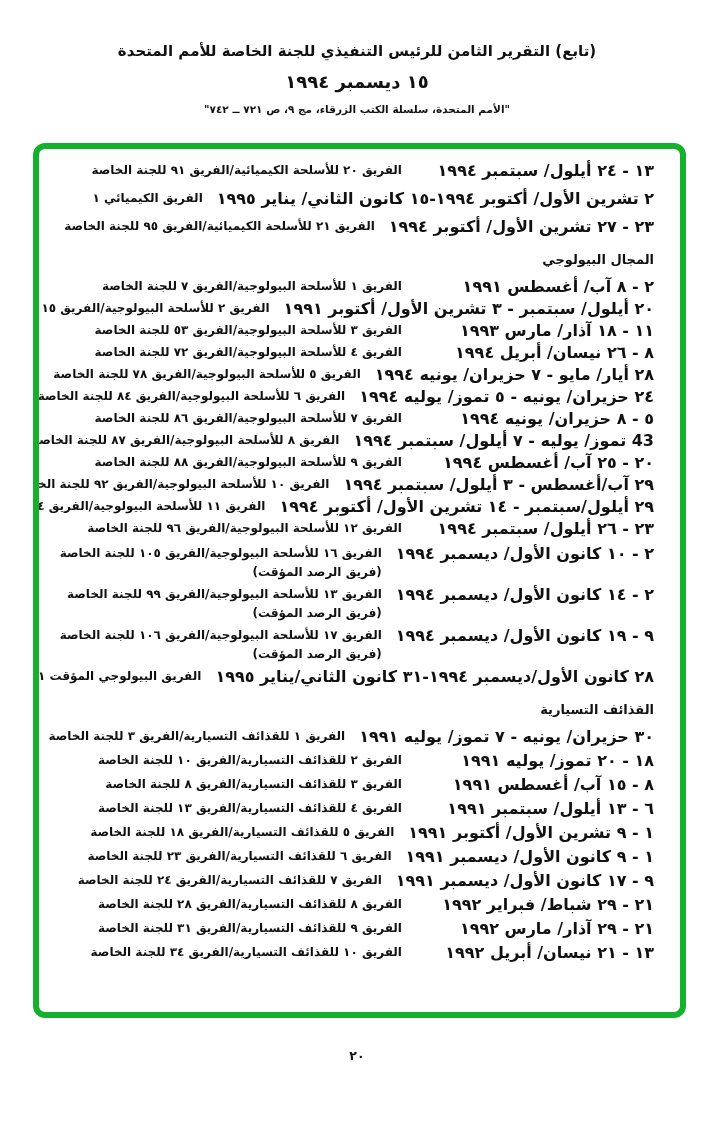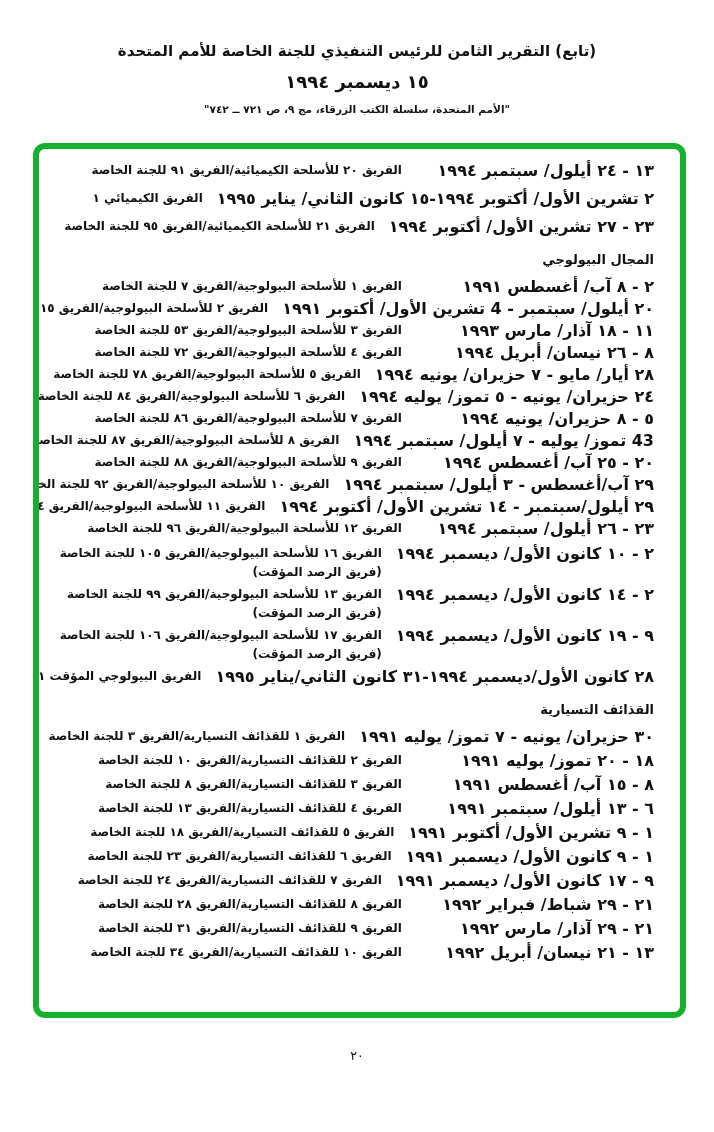--- a/index.html
+++ b/index.html
@@ -58,21 +58,21 @@
     line-height: 19px;
     text-align: right;
   }
   .team-main { white-space: nowrap; }
   .team-note { margin-inline-start: 0; margin-inline-end: 88px; white-space: nowrap; }
   
   .page-num {
     position: absolute;
     top: 1048px; left: 0; right: 0;
     text-align: center;
-    font-size: 12.5px; font-weight: normal;
+    font-size: 12.5px; font-weight: bold;
   }
 </style>
 </head>
 <body>
 
 <div class="doc">
 
   <header class="doc-header">
     <div class="title-main">(تابع) التقرير الثامن للرئيس التنفيذي للجنة الخاصة للأمم المتحدة</div>
     <div class="title-date">١٥ ديسمبر ١٩٩٤</div>
@@ -115,21 +115,21 @@
     <div class="rows">
   <div class="row">
     <div class="date-cell">٢ - ٨ آب/ أغسطس ١٩٩١</div>
     <div class="team-cell">
       <div class="team-main">الفريق ١ للأسلحة البيولوجية/الفريق ٧ للجنة الخاصة</div>
 
     </div>
   </div>
 
   <div class="row">
-    <div class="date-cell">٢٠ أيلول/ سبتمبر - 4 تشرين الأول/ أكتوبر ١٩٩١</div>
+    <div class="date-cell">٢٠ أيلول/ سبتمبر - ٣ تشرين الأول/ أكتوبر ١٩٩١</div>
     <div class="team-cell">
       <div class="team-main">الفريق ٢ للأسلحة البيولوجية/الفريق ١٥ للجنة الخاصة</div>
 
     </div>
   </div>
 
   <div class="row">
     <div class="date-cell">١١ - ١٨ آذار/ مارس ١٩٩٣</div>
     <div class="team-cell">
       <div class="team-main">الفريق ٣ للأسلحة البيولوجية/الفريق ٥٣ للجنة الخاصة</div>

